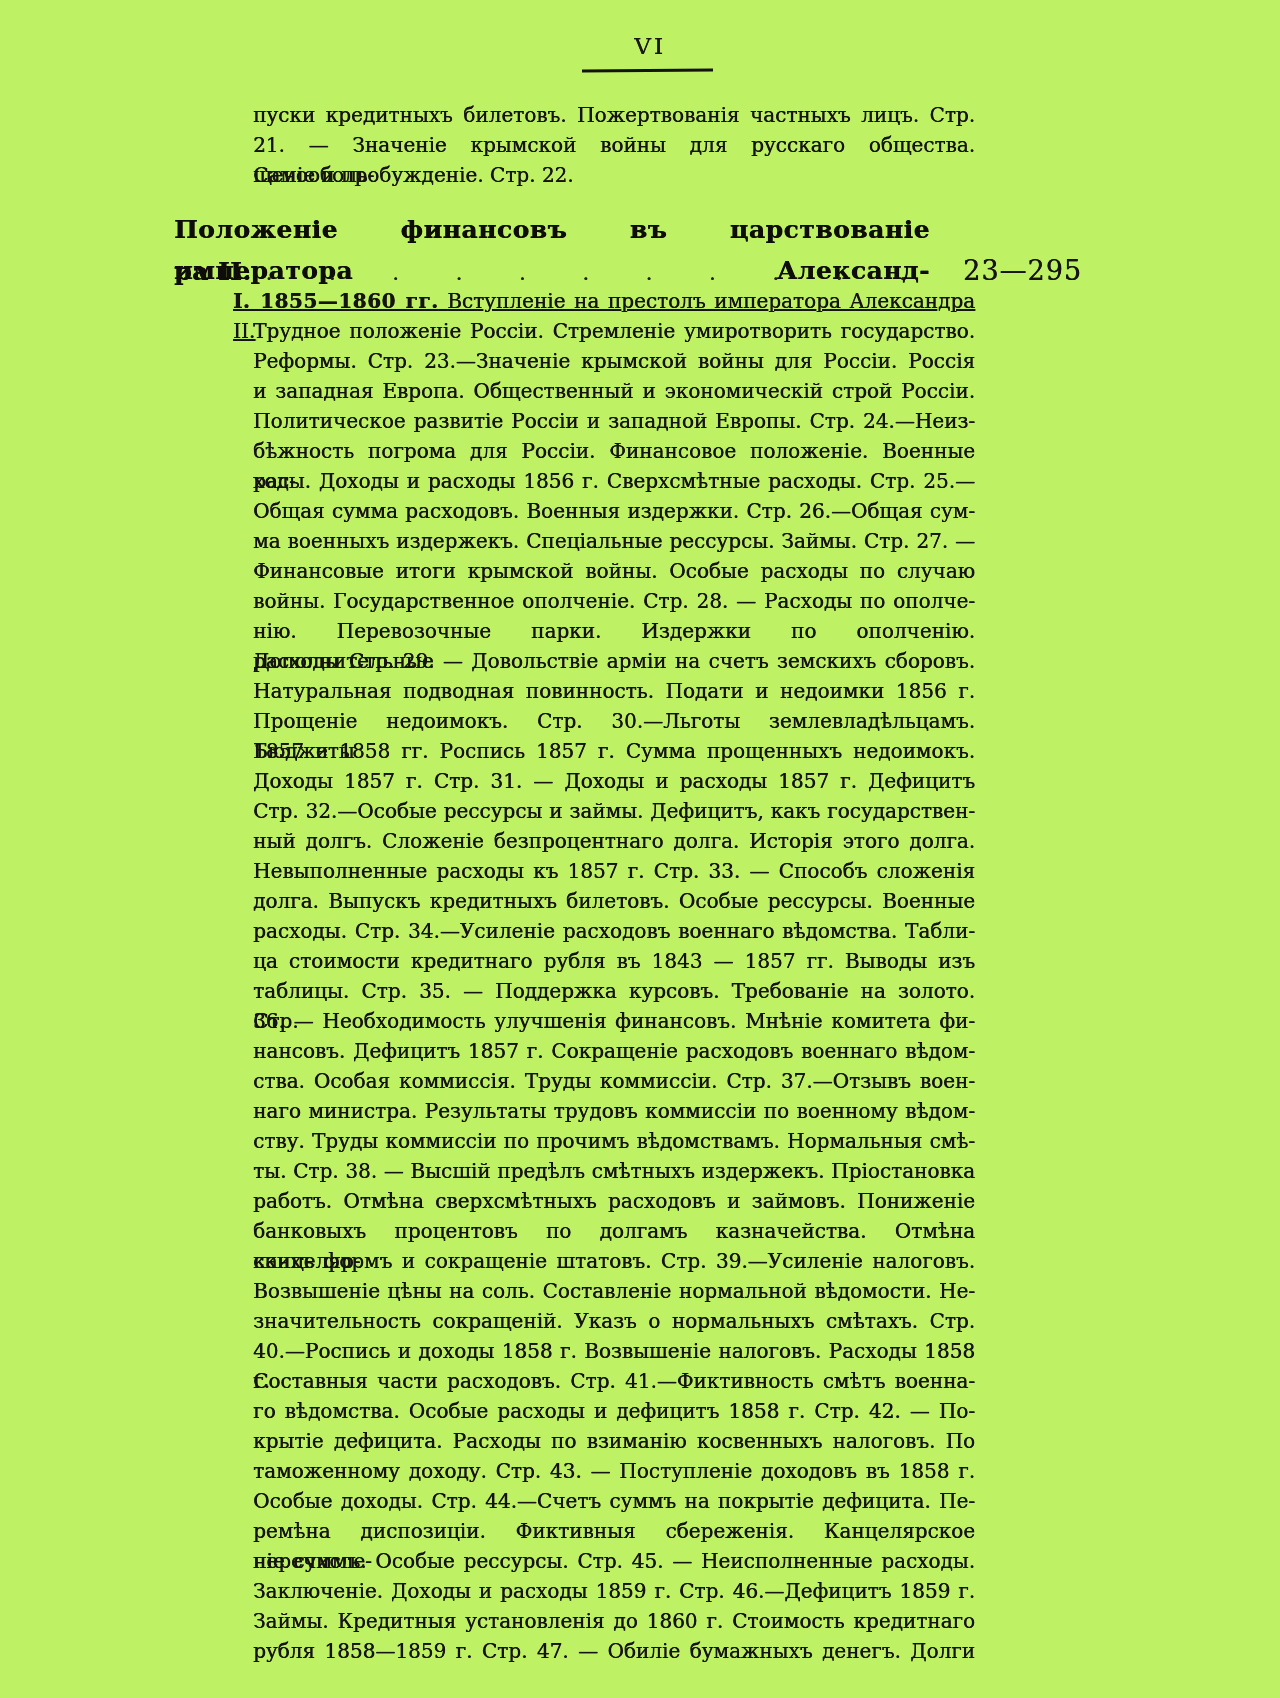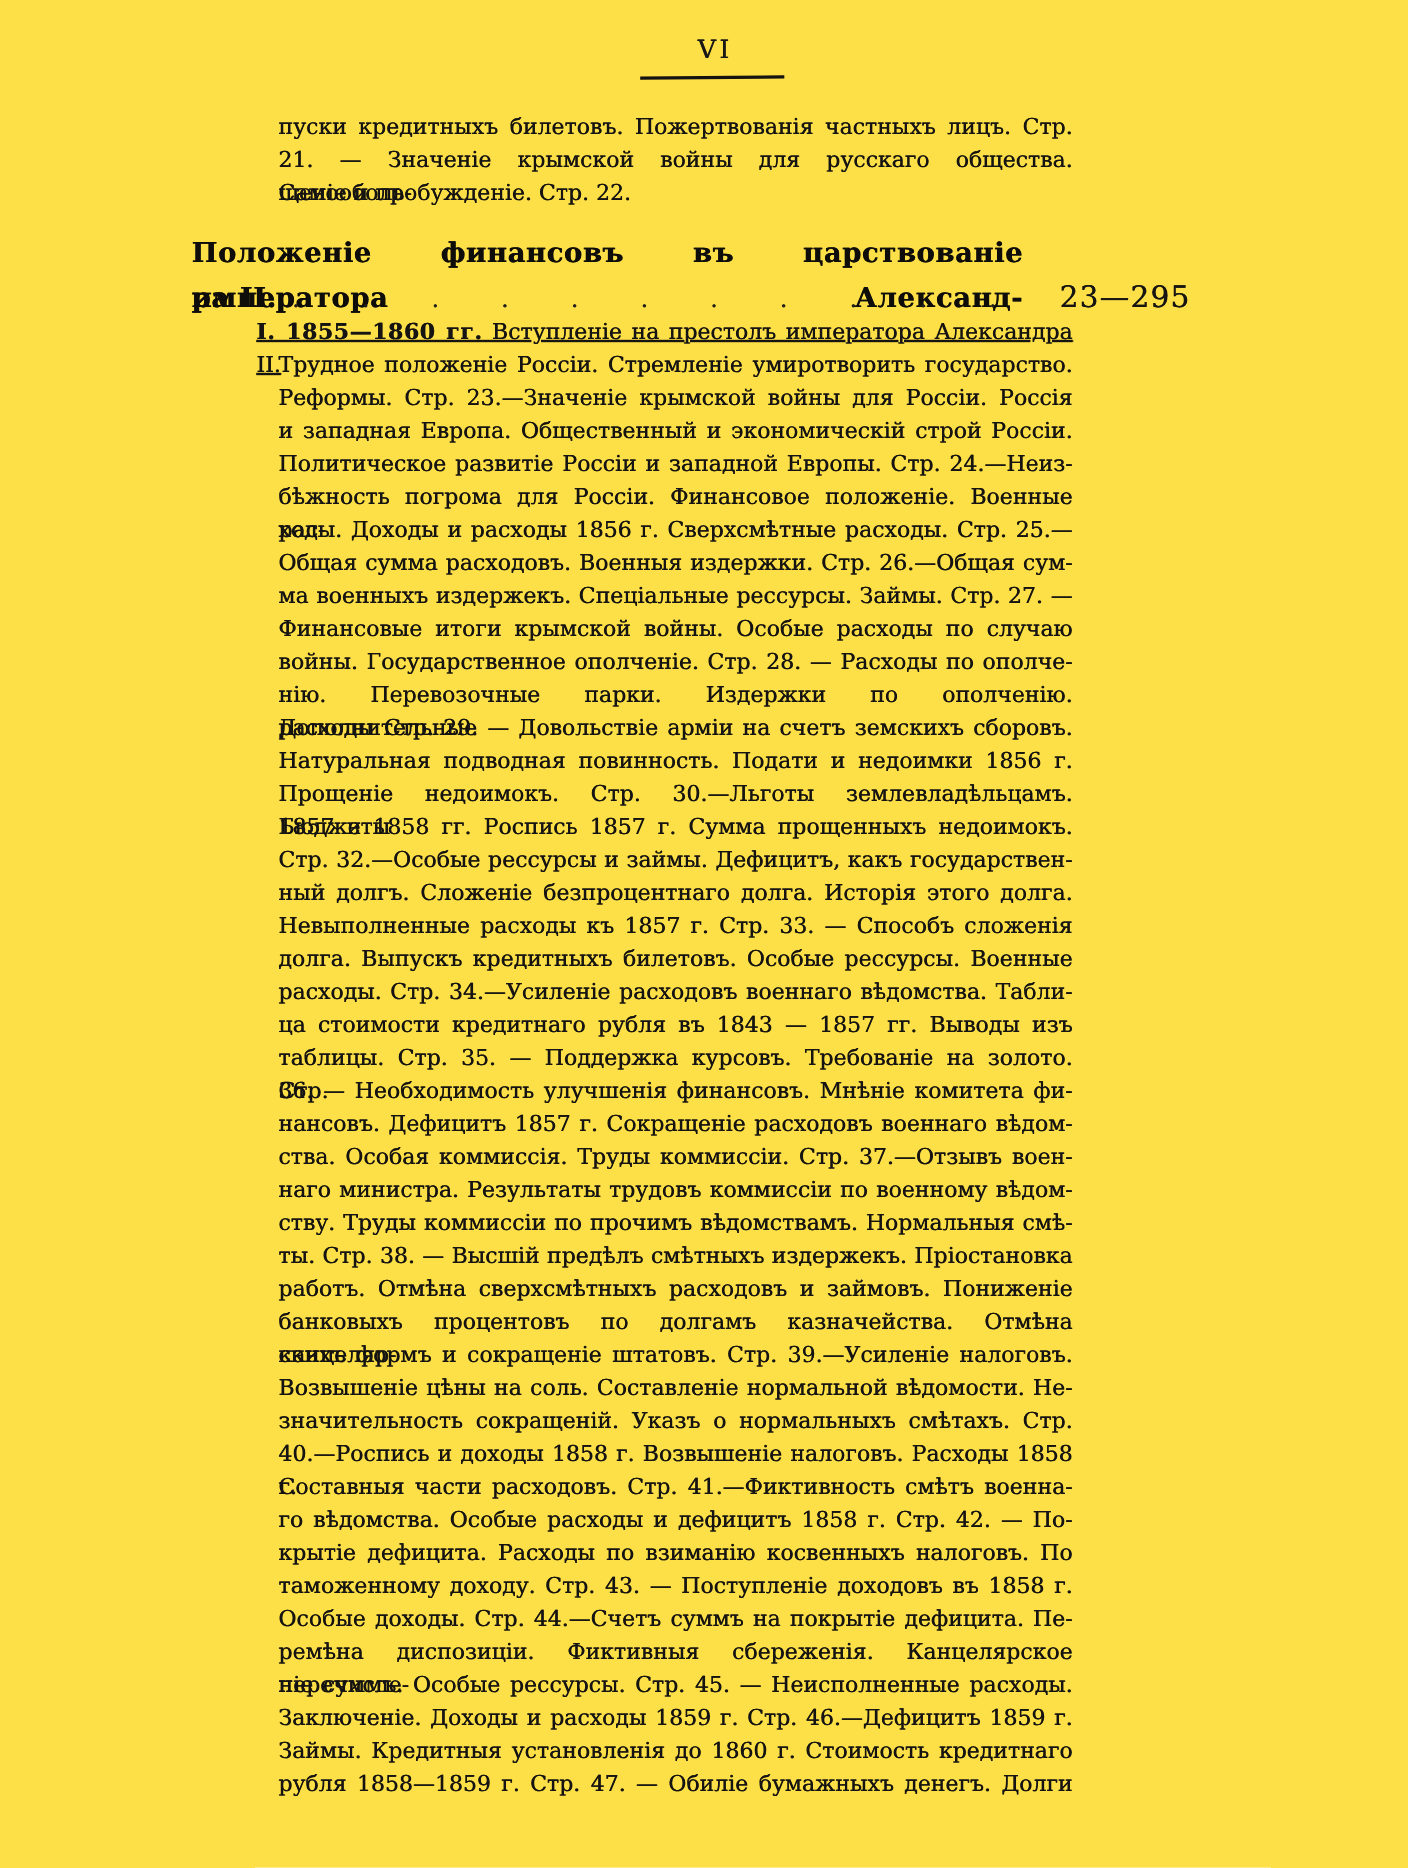--- a/index.html
+++ b/index.html
@@ -1,19 +1,19 @@
 <!DOCTYPE html>
 <html><head>
 <meta charset="utf-8">
 <style>
   html,body{margin:0;padding:0;background:#ffffff;}
   .page{
     position:relative;
     width:1280px;height:1698px;
-    background:#fde047;
+    background:#bef264;
     color:#161412;
     font-family:"DejaVu Serif", serif;
     overflow:hidden;
   }
   .ink{ text-shadow:0.4px 0 0 currentColor; }
 
   .pagenum{
     position:absolute; left:585px; top:33px; width:130px;
     text-align:center; font-size:23px; letter-spacing:3px; color:#1b1916;
   }
@@ -98,20 +98,21 @@
         <div class="line">ходы. Доходы и расходы 1856 г. Сверхсмѣтные расходы. Стр. 25.—</div>
         <div class="line">Общая сумма расходовъ. Военныя издержки. Стр. 26.—Общая сум-</div>
         <div class="line">ма военныхъ издержекъ. Спеціальные рессурсы. Займы. Стр. 27. —</div>
         <div class="line">Финансовые итоги крымской войны. Особые расходы по случаю</div>
         <div class="line">войны. Государственное ополченіе. Стр. 28. — Расходы по ополче-</div>
         <div class="line">нію. Перевозочные парки. Издержки по ополченію. Дополнительные</div>
         <div class="line">расходы Стр. 29. — Довольствіе арміи на счетъ земскихъ сборовъ.</div>
         <div class="line">Натуральная подводная повинность. Подати и недоимки 1856 г.</div>
         <div class="line">Прощеніе недоимокъ. Стр. 30.—Льготы землевладѣльцамъ. Бюджеты</div>
         <div class="line">1857 и 1858 гг. Роспись 1857 г. Сумма прощенныхъ недоимокъ.</div>
+        <div class="line">Доходы 1857 г. Стр. 31. — Доходы и расходы 1857 г. Дефицитъ</div>
         <div class="line">Стр. 32.—Особые рессурсы и займы. Дефицитъ, какъ государствен-</div>
         <div class="line">ный долгъ. Сложеніе безпроцентнаго долга. Исторія этого долга.</div>
         <div class="line">Невыполненные расходы къ 1857 г. Стр. 33. — Способъ сложенія</div>
         <div class="line">долга. Выпускъ кредитныхъ билетовъ. Особые рессурсы. Военные</div>
         <div class="line">расходы. Стр. 34.—Усиленіе расходовъ военнаго вѣдомства. Табли-</div>
         <div class="line">ца стоимости кредитнаго рубля въ 1843 — 1857 гг. Выводы изъ</div>
         <div class="line">таблицы. Стр. 35. — Поддержка курсовъ. Требованіе на золото. Стр.</div>
         <div class="line">36. — Необходимость улучшенія финансовъ. Мнѣніе комитета фи-</div>
         <div class="line">нансовъ. Дефицитъ 1857 г. Сокращеніе расходовъ военнаго вѣдом-</div>
         <div class="line">ства. Особая коммиссія. Труды коммиссіи. Стр. 37.—Отзывъ воен-</div>

